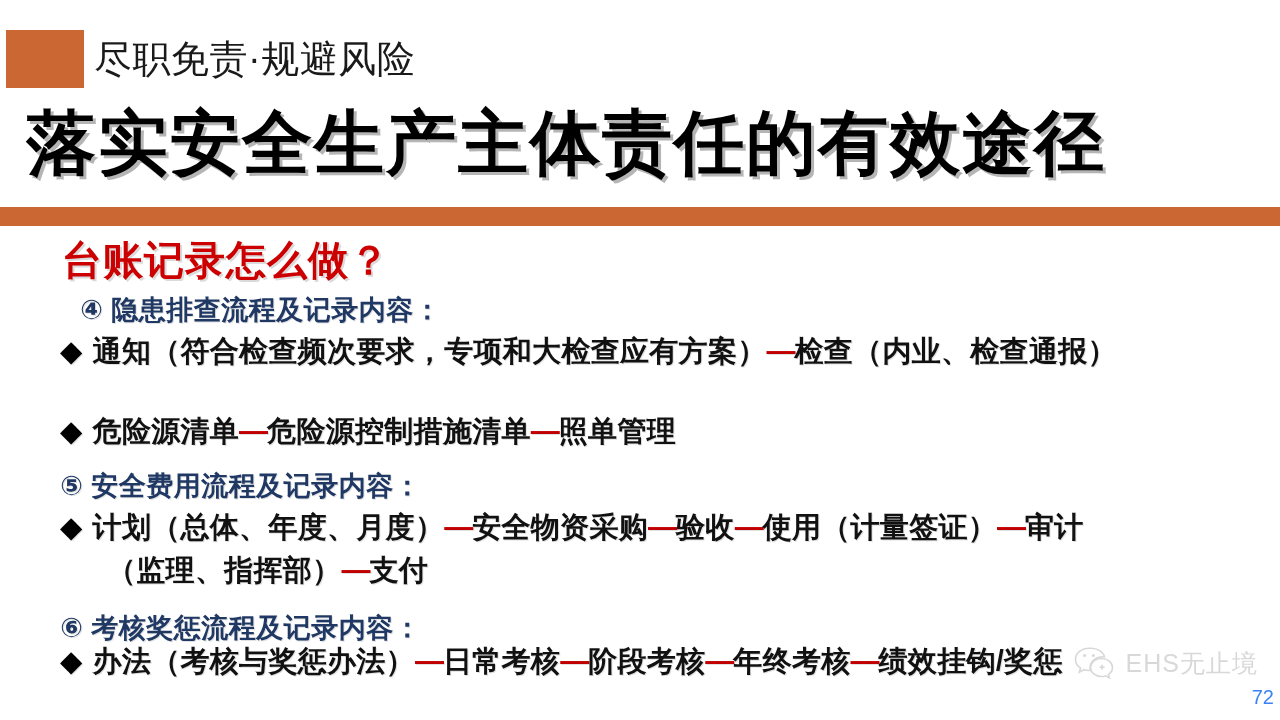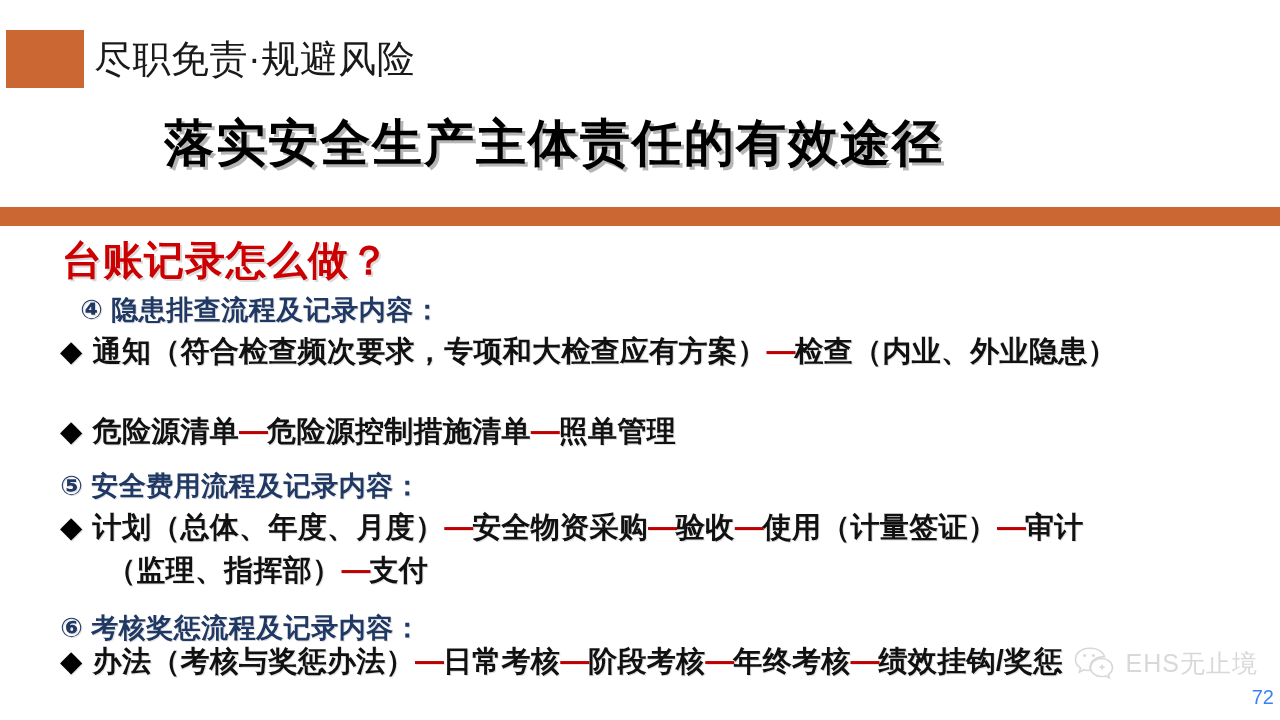--- a/index.html
+++ b/index.html
@@ -47,25 +47,25 @@
     font-size: 38px;
     line-height: 54px;
     color: #1a1a1a;
     font-weight: 400;
     letter-spacing: 0.5px;
     white-space: nowrap;
   }
 
   #main-title {
     position: absolute;
-    left: 0;
+    left: 12px;
     top: 100px;
     width: 1108px;
     text-align: center;
-    font-size: 50px;
+    font-size: 70px;
     line-height: 86px;
     font-weight: 700;
     color: #000000;
     letter-spacing: 2px;
     white-space: nowrap;
     text-shadow: 3px 3px 0 rgba(120,120,120,0.55);
     font-family: "DejaVu Sans", "Liberation Sans", sans-serif;
   }
 
   #orange-bar {
@@ -197,21 +197,21 @@
   <div id="orange-bar"></div>
 
   <div id="body-area">
 
     <div id="section-heading">台账记录怎么做？</div>
 
     <div class="block num-head" id="blk-4-head">④ 隐患排查流程及记录内容：</div>
 
     <div class="block bullet-row" id="blk-4-b1">
       <div>
-        <span class="dia">◆</span><span>通知（符合检查频次要求，专项和大检查应有方案）</span><span class="dash">—</span><span>检查（内业、外业隐患）</span>
+        <span class="dia">◆</span><span>通知（符合检查频次要求，专项和大检查应有方案）</span><span class="dash">—</span><span>检查（内业、检查通报）</span>
       </div>
     </div>
 
     <div class="block bullet-row" id="blk-4-b2">
       <span class="dia">◆</span><span>危险源清单</span><span class="dash">—</span><span>危险源控制措施清单</span><span class="dash">—</span><span>照单管理</span>
     </div>
 
     <div class="block num-head" id="blk-5-head">⑤ 安全费用流程及记录内容：</div>
 
     <div class="block bullet-row" id="blk-5-b1">

